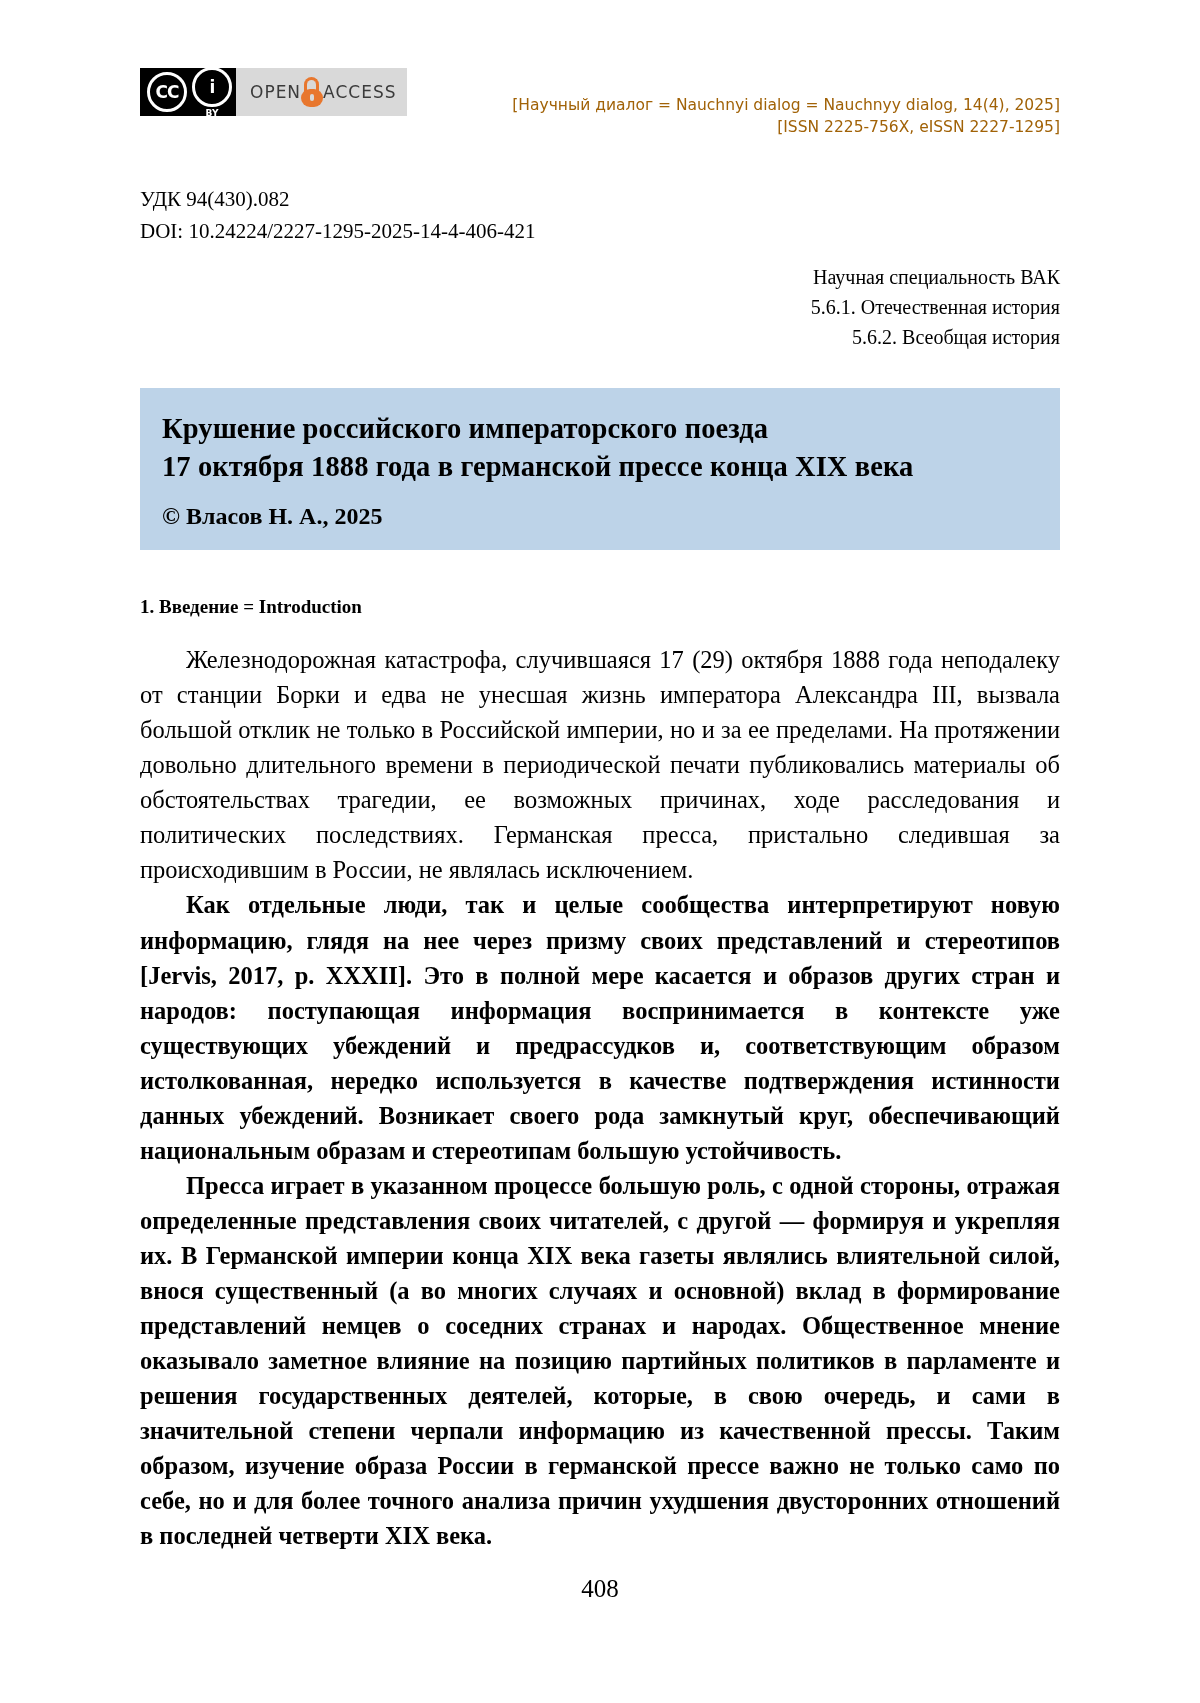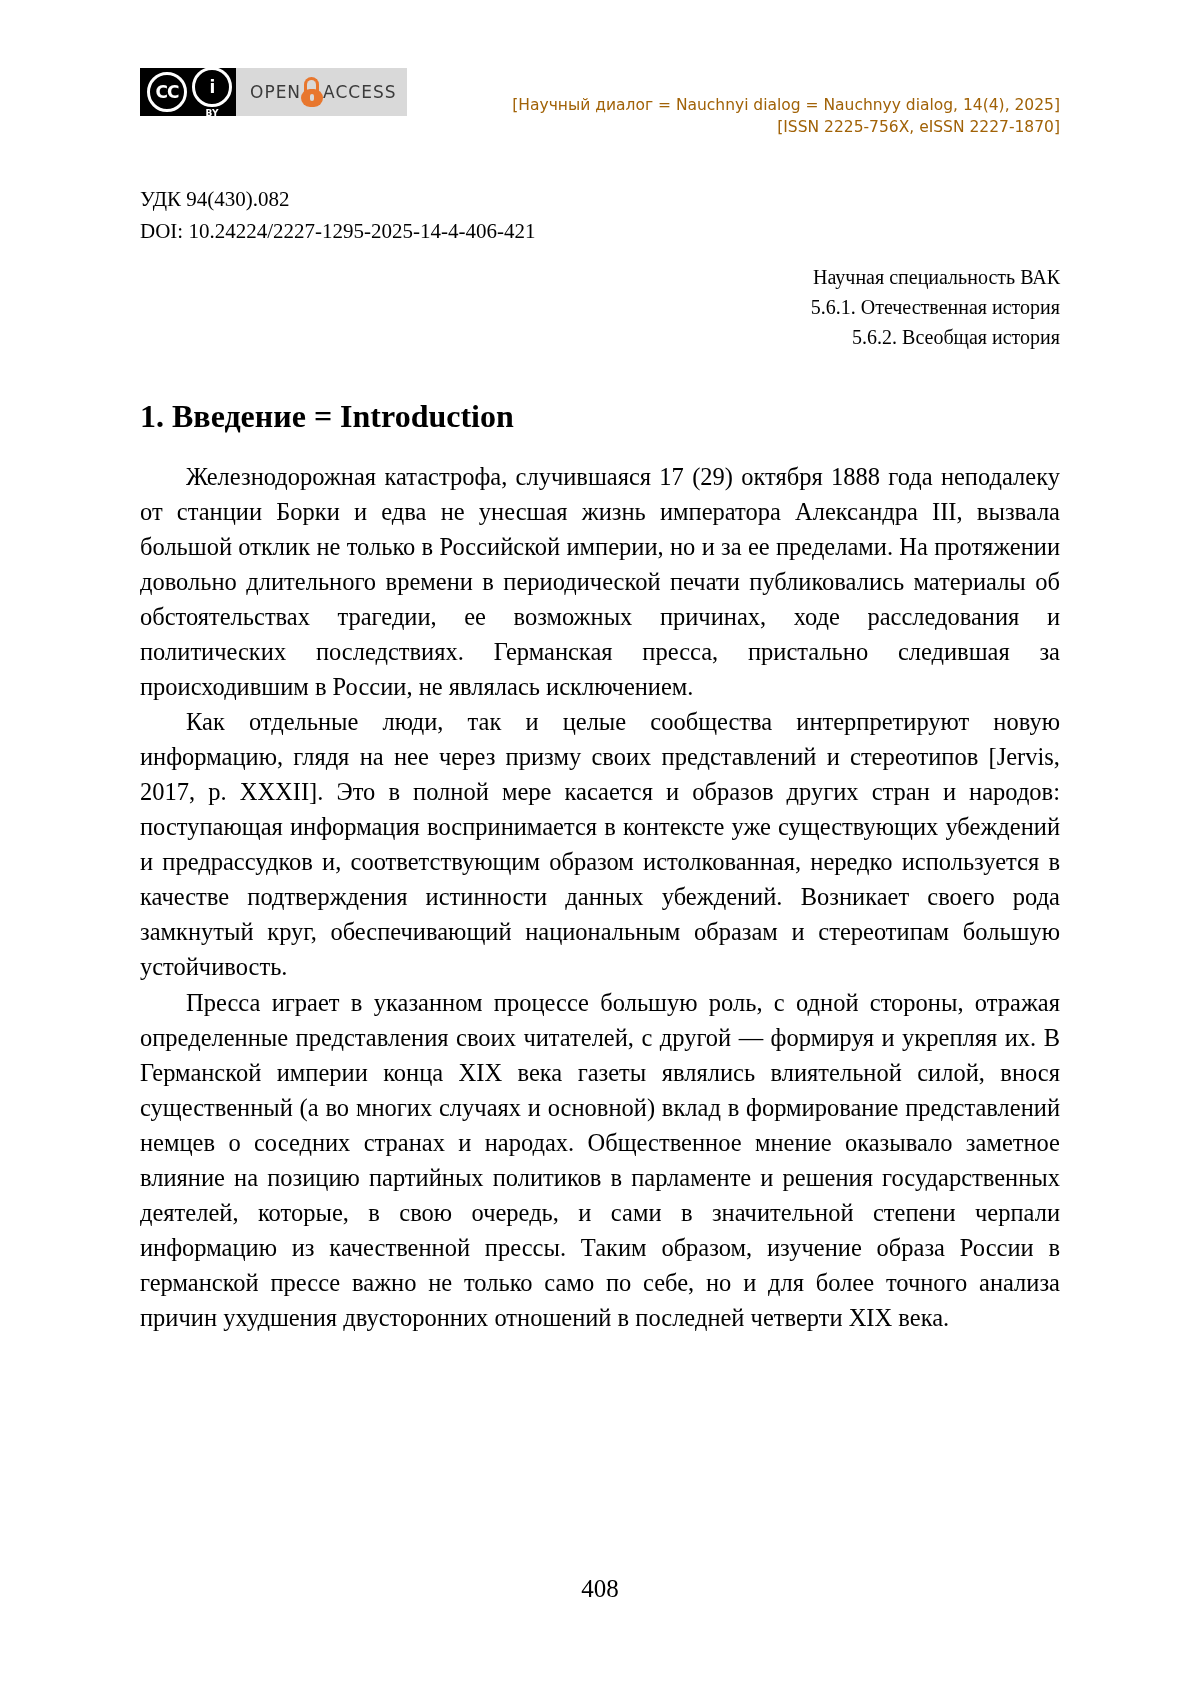--- a/index.html
+++ b/index.html
@@ -168,33 +168,34 @@
   }
   .title-band .authors {
     margin-top: 18px;
     font-size: 24px;
     font-weight: bold;
   }
 
   
   .section-heading {
     margin-top: 46px;
-    font-size: 32px;
+    font-size: 19px;
     font-weight: bold;
   }
   p.body-par {
     margin: 0;
     font-size: 24.5px;
     line-height: 1.43;
     text-align: justify;
     text-indent: 46px;
     hyphens: manual;
   }
   p.body-par + p.body-par {
     margin-top: 0;
+    font-weight: bold;
   }
   .body-wrap {
     margin-top: 24px;
   }
 
   .page-number {
     position: absolute;
     top: 1575px;
     left: 0;
     width: 1200px;
@@ -222,35 +223,40 @@
           <span class="oa-lock">
             <span class="shackle"></span>
             <span class="body"></span>
             <span class="keyhole"></span>
           </span>
           <span class="oa-text">ACCESS</span>
         </div>
       </div>
       <div class="journal-info">
         <div>[Научный диалог = Nauchnyi dialog = Nauchnyy dialog, 14(4), 2025]</div>
-        <div>[ISSN 2225-756X, eISSN 2227-1870]</div>
+        <div>[ISSN 2225-756X, eISSN 2227-1295]</div>
       </div>
     </div>
 
     <div class="meta">
       <div class="udc">УДК 94(430).082</div>
       <div class="doi">DOI: 10.24224/2227-1295-2025-14-4-406-421</div>
     </div>
 
     <div class="vak">
       <div>Научная специальность ВАК</div>
       <div>5.6.1. Отечественная история</div>
       <div>5.6.2. Всеобщая история</div>
     </div>
 
+    <div class="title-band">
+      <div class="title-line">Крушение российского императорского поезда</div>
+      <div class="title-line">17 октября 1888 года в германской прессе конца XIX века</div>
+      <div class="authors">© Власов Н. А., 2025</div>
+    </div>
 
     <div class="section-heading">1. Введение = Introduction</div>
 
     <div class="body-wrap">
       <p class="body-par">Железнодорожная катастрофа, случившаяся 17 (29) октября 1888 года неподалеку от станции Борки и едва не унесшая жизнь императора Александра III, вызвала большой отклик не только в Российской империи, но и за ее пределами. На протяжении довольно длительного времени в периодической печати публиковались материалы об обстоятельствах трагедии, ее возможных причинах, ходе расследования и политических последствиях. Германская пресса, пристально следившая за происходившим в России, не являлась исключением.</p>
       <p class="body-par">Как отдельные люди, так и целые сообщества интерпретируют новую информацию, глядя на нее через призму своих представлений и стереотипов [Jervis, 2017, p. XXXII]. Это в полной мере касается и образов других стран и народов: поступающая информация воспринимается в контексте уже существующих убеждений и предрассудков и, соответствующим образом истолкованная, нередко используется в качестве подтверждения истинности данных убеждений. Возникает своего рода замкнутый круг, обеспечивающий национальным образам и стереотипам большую устойчивость.</p>
       <p class="body-par">Пресса играет в указанном процессе большую роль, с одной стороны, отражая определенные представления своих читателей, с другой — формируя и укрепляя их. В Германской империи конца XIX века газеты являлись влиятельной силой, внося существенный (а во многих случаях и основной) вклад в формирование представлений немцев о соседних странах и народах. Общественное мнение оказывало заметное влияние на позицию партийных политиков в парламенте и решения государственных деятелей, которые, в свою очередь, и сами в значительной степени черпали информацию из качественной прессы. Таким образом, изучение образа России в германской прессе важно не только само по себе, но и для более точного анализа причин ухудшения двусторонних отношений в последней четверти XIX века.</p>
     </div>
 
   </div>

